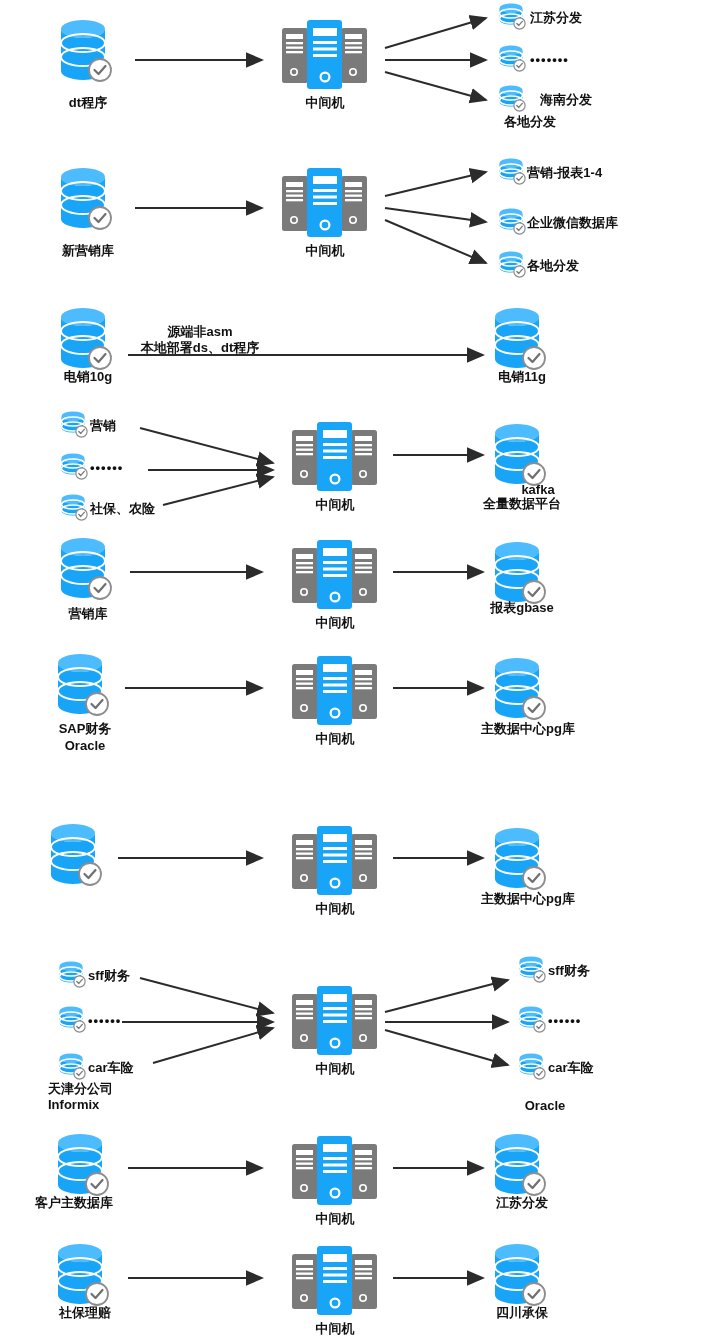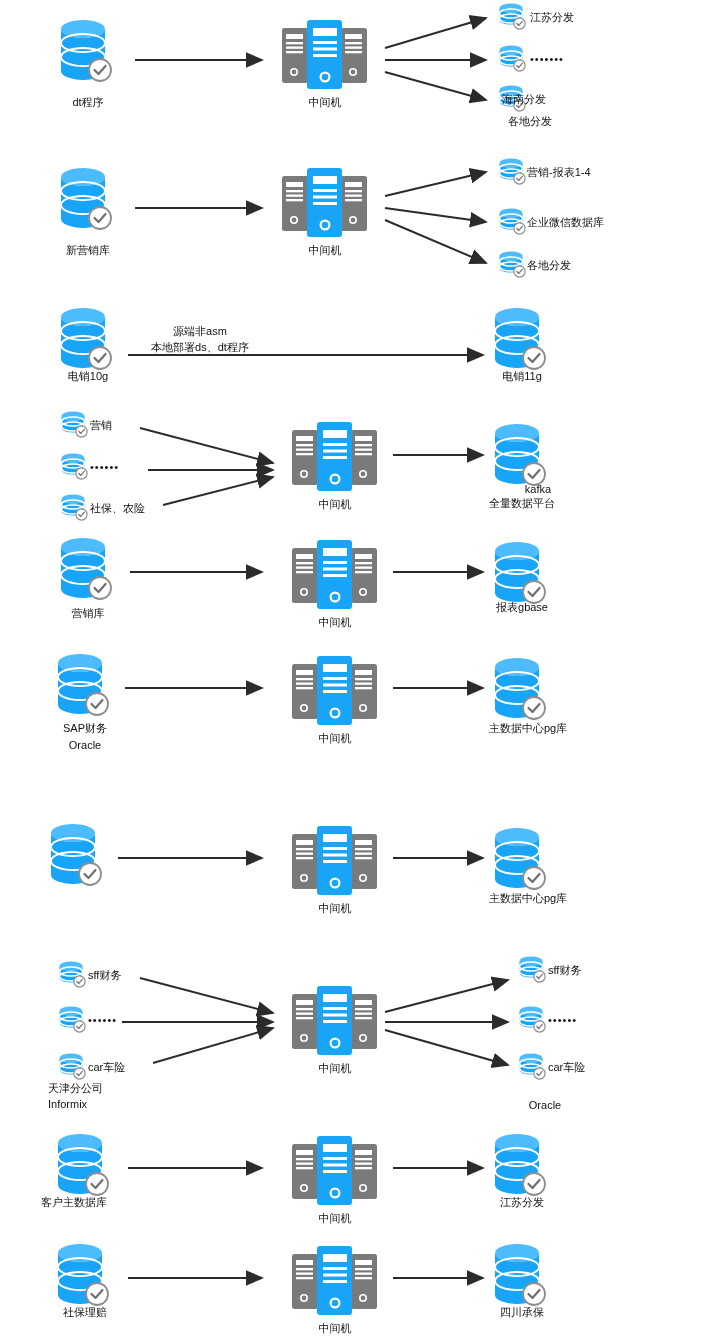--- a/index.html
+++ b/index.html
@@ -10,22 +10,22 @@
   }
   #canvas{
     position:relative;
     width:721px;
     height:1339px;
     background:#ffffff;
     overflow:hidden;
   }
   .lbl{
     position:absolute;
-    font-size:11px;
-    font-weight:400;
+    font-size:13px;
+    font-weight:700;
     color:#111111;
     white-space:nowrap;
     line-height:13px;
     letter-spacing:0px;
   }
   .lbl.center{transform:translateX(-50%);text-align:center;}
   svg.layer{position:absolute;left:0;top:0;width:721px;height:1339px;pointer-events:none;}
   .db-wrap{position:absolute;}
   .srv-wrap{position:absolute;}
 </style>
@@ -150,21 +150,21 @@
   <div class="db-wrap" style="left:498px;top:84px;">
     <svg width="30" height="30" viewBox="0 0 30 30">
       <ellipse cx="13" cy="6" rx="11.5" ry="4.6" fill="#4dbcff"></ellipse>
       <path d="M1.5 6 v12 a11.5 4.6 0 0 0 23 0 v-12 a11.5 4.6 0 0 1 -23 0 z" fill="#18a5f7"></path>
       <ellipse cx="13" cy="11.5" rx="11.5" ry="4.6" fill="none" stroke="#ffffff" stroke-width="1.5"></ellipse>
       <ellipse cx="13" cy="16.5" rx="11.5" ry="4.6" fill="none" stroke="#ffffff" stroke-width="1.5"></ellipse>
       <circle cx="21.5" cy="21.5" r="5.6" fill="#ffffff" stroke="#8d8d8d" stroke-width="1.2"></circle>
       <path d="M18.8 21.4 l2 2 l3.5 -4" fill="none" stroke="#7d7d7d" stroke-width="1.4" stroke-linecap="round" stroke-linejoin="round"></path>
     </svg>
   </div>
-  <div class="lbl" style="left:502px;top:93px;">海南分发</div>
+  <div class="lbl" style="left:540px;top:93px;">海南分发</div>
   <div class="lbl center" style="left:530px;top:115px;">各地分发</div>
 
   <div class="db-wrap" style="left:58px;top:166px;">
     <svg width="58" height="72" viewBox="0 0 58 72">
       <ellipse cx="25" cy="11" rx="22" ry="9" fill="#4dbcff"></ellipse>
       <path d="M3 11 v14 a22 9 0 0 0 44 0 v-14 a22 9 0 0 1 -44 0 z" fill="#18a5f7"></path>
       <path d="M3 25 v14 a22 9 0 0 0 44 0 v-14 a22 9 0 0 1 -44 0 z" fill="#18a5f7"></path>
       <path d="M3 39 v14 a22 9 0 0 0 44 0 v-14 a22 9 0 0 1 -44 0 z" fill="#18a5f7"></path>
       <ellipse cx="25" cy="25" rx="22" ry="9" fill="none" stroke="#ffffff" stroke-width="2"></ellipse>
       <ellipse cx="25" cy="39" rx="22" ry="9" fill="none" stroke="#ffffff" stroke-width="2"></ellipse>

